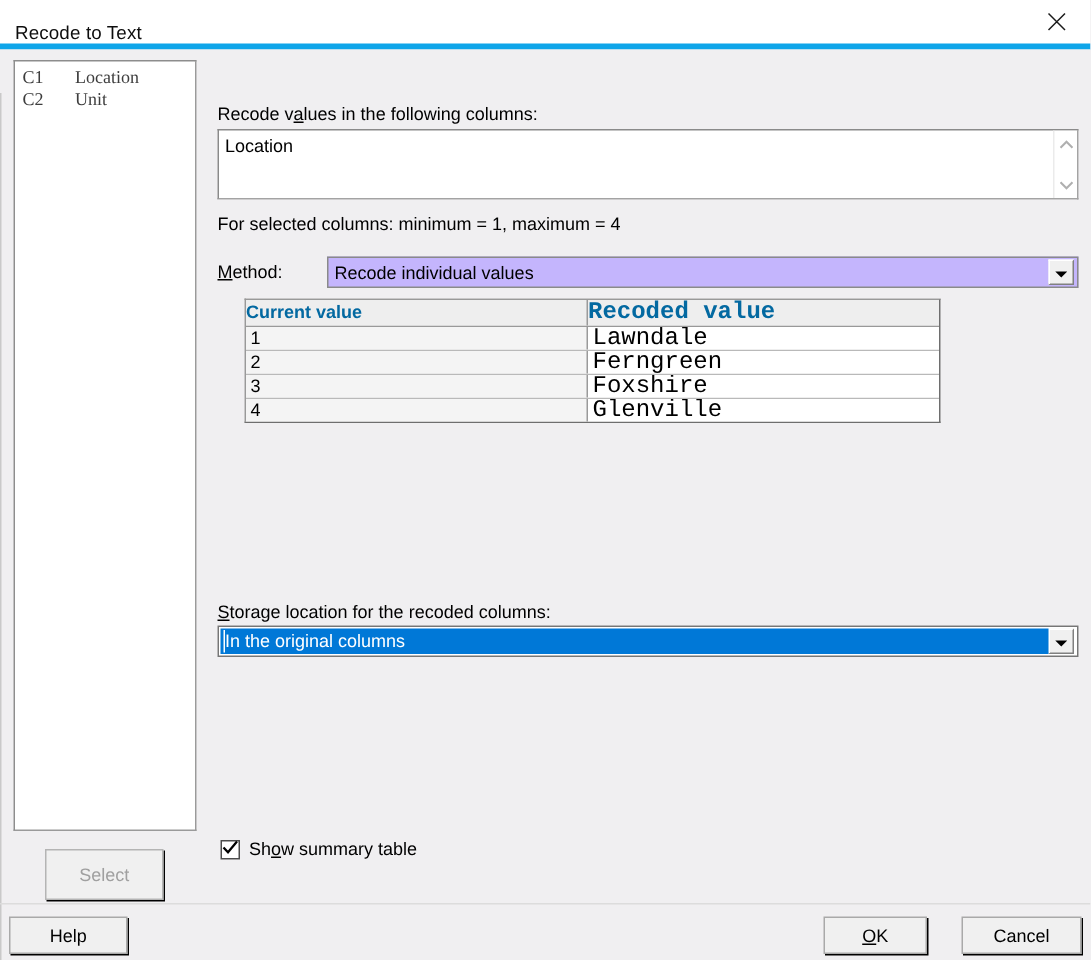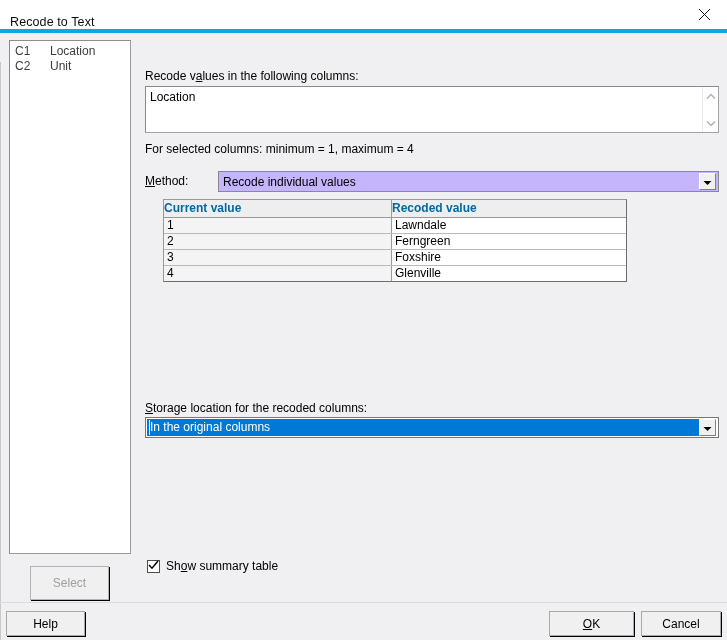--- a/index.html
+++ b/index.html
@@ -59,20 +59,21 @@
     top: 7px;
     width: 122px;
     height: 514px;
     background: #ffffff;
     border: 1px solid #9a9a9a;
     border-top-color: #8d8d8d;
     border-left-color: #8d8d8d;
     box-sizing: border-box;
     padding: 3px 0 4px 0;
     overflow: hidden;
+    font-family: Liberation Serif, serif;
   }
   .varlist-row {
     display: flex;
     height: 15px;
     line-height: 15px;
     font-size: 12px;
     color: #3d3d3d;
     padding-left: 5px;
     cursor: default;
   }
@@ -239,27 +240,28 @@
     font-size: 12px;
     line-height: 14px;
     padding-left: 3px;
     cursor: default;
     overflow: hidden;
     white-space: nowrap;
   }
   .rt-cell-right {
     flex: 1 1 auto;
     box-sizing: border-box;
-    font-size: 12px;
+    font-size: 16px;
     line-height: 14px;
     padding-left: 3px;
     background: #ffffff;
     cursor: default;
     overflow: hidden;
     white-space: nowrap;
+    font-family: Liberation Mono, monospace;
   }
   .rt-head .rt-cell-left,
   .rt-head .rt-cell-right {
     background: #eeeeee;
     text-align: left;
     font-weight: bold;
     line-height: 16px;
     padding-left: 0;
     color: #0369a1;
   }
@@ -354,21 +356,21 @@
     border: 1px solid #a9a9a9;
     box-shadow: 1px 1px 0 0 #000;
     font-size: 12px;
     font-family: "Liberation Sans", sans-serif;
     color: #000;
     cursor: default;
     padding: 0;
     box-sizing: border-box;
   }
   .btn-help { left: 6px; top: 611px; width: 79px; }
-  .btn-ok { left: 549px; top: 611px; width: 85px; }
+  .btn-ok { left: 549px; top: 611px; width: 69px; }
   .btn-cancel { left: 641px; top: 611px; width: 80px; }
 
   .left-edge {
     position: absolute;
     left: 0;
     top: 29px;
     width: 1px;
     height: 611px;
     background: #c9c9c9;
   }

